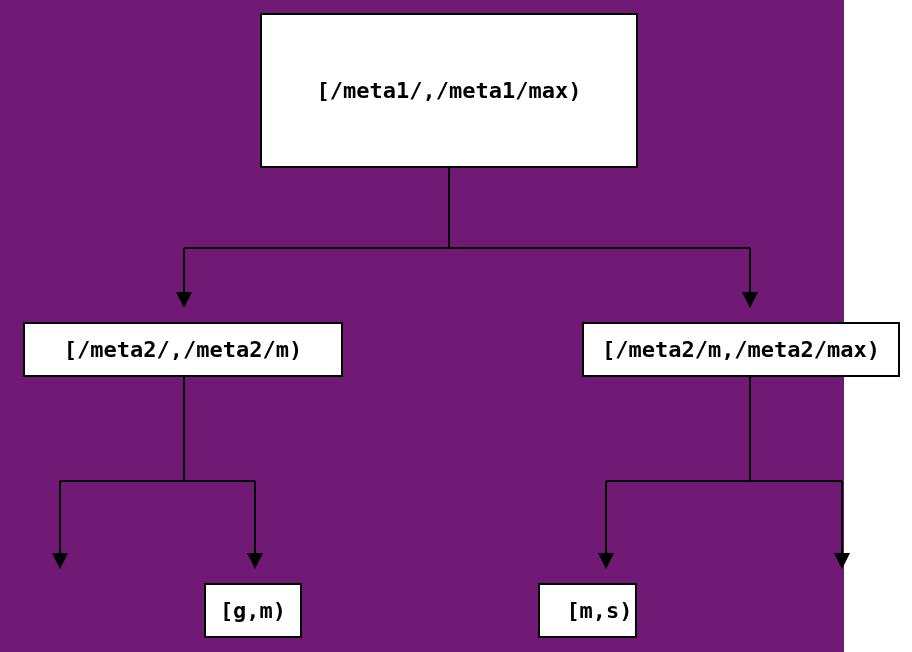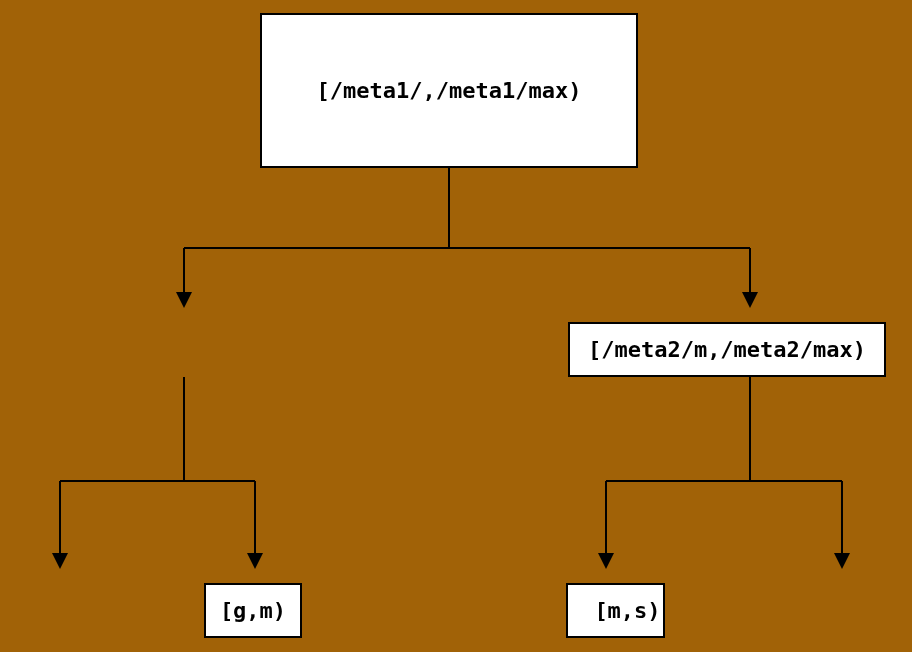--- a/index.html
+++ b/index.html
@@ -2,23 +2,23 @@
 <html><head>
 <meta charset="utf-8">
 <style>
   html, body {
     margin: 0;
     padding: 0;
     background: #ffffff;
   }
   .canvas {
     position: relative;
-    width: 912px;
+    width: 844px;
     height: 652px;
-    background: #a16207;
+    background: #701a75;
     font-family: "DejaVu Sans Mono", "Liberation Mono", monospace;
   }
   .edges-layer {
     position: absolute;
     left: 0;
     top: 0;
     width: 912px;
     height: 652px;
     pointer-events: none;
   }
@@ -34,24 +34,24 @@
   .node-label {
     font-size: 22px;
     font-weight: bold;
     color: #000000;
     white-space: nowrap;
     letter-spacing: 0px;
   }
   
   .node-root      { left: 260px; top: 13px;  width: 378px; height: 155px; }
   .node-left      { left: 23px;  top: 322px; width: 320px; height: 55px; }
-  .node-right     { left: 568px; top: 322px; width: 318px; height: 55px; justify-content: center; }
+  .node-right     { left: 582px; top: 322px; width: 318px; height: 55px; justify-content: center; }
   .node-leaf-ag   { left: 8px;   top: 583px; width: 99px;  height: 55px; }
   .node-leaf-gm   { left: 204px; top: 583px; width: 98px;  height: 55px; }
-  .node-leaf-ms   { left: 566px; top: 583px; width: 99px;  height: 55px; padding-left: 24px; }
+  .node-leaf-ms   { left: 538px; top: 583px; width: 99px;  height: 55px; padding-left: 24px; }
   .node-leaf-smax { left: 778px; top: 583px; width: 120px; height: 55px; }
 </style>
 </head>
 <body>
 
 <div class="canvas">
 
   <svg class="edges-layer" viewBox="0 0 912 652" xmlns="http://www.w3.org/2000/svg">
     <g stroke="#000000" stroke-width="2" fill="none">
 
@@ -77,20 +77,23 @@
       <polygon points="255,569 247,553 263,553"></polygon>
       <polygon points="606,569 598,553 614,553"></polygon>
       <polygon points="842,569 834,553 850,553"></polygon>
     </g>
   </svg>
 
   <div class="node node-root">
     <span class="node-label">[/meta1/,/meta1/max)</span>
   </div>
 
+  <div class="node node-left">
+    <span class="node-label">[/meta2/,/meta2/m)</span>
+  </div>
 
   <div class="node node-right">
     <span class="node-label">[/meta2/m,/meta2/max)</span>
   </div>
 
 
   <div class="node node-leaf-gm">
     <span class="node-label">[g,m)</span>
   </div>
 

